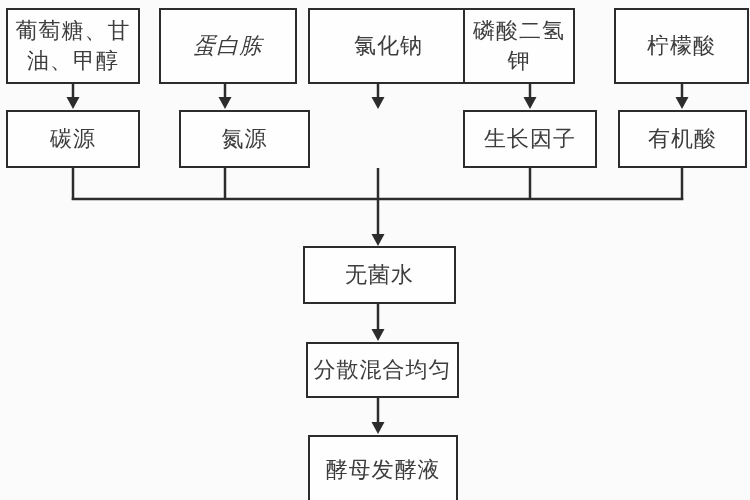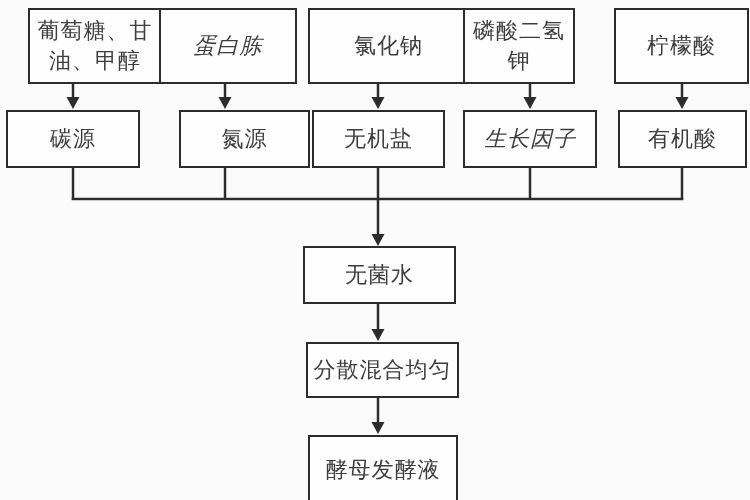--- a/index.html
+++ b/index.html
@@ -32,30 +32,30 @@
     font-size: 22px;
     line-height: 1.35;
     letter-spacing: 1px;
     display: flex;
     align-items: center;
     justify-content: center;
     text-align: center;
     padding: 2px 4px;
   }
   
-  .b1 { left: 6px;   top: 8px; width: 134px; height: 76px; margin-left: 22px; }
+  .b1 { left: 6px;   top: 8px; width: 134px; height: 76px; }
   .b2 { left: 159px; top: 8px; width: 138px; height: 76px; font-style: italic; }
   .b3 { left: 308px; top: 8px; width: 161px; height: 76px; }
   .b4 { left: 463px; top: 8px; width: 112px; height: 76px; }
   .b5 { left: 614px; top: 8px; width: 135px; height: 76px; }
   
   .c1 { left: 6px;   top: 110px; width: 134px; height: 58px; align-items: center; }
   .c2 { left: 159px; top: 110px; width: 131px; height: 58px; margin-left: 20px; }
   .c3 { left: 312px; top: 110px; width: 133px; height: 58px; }
-  .c4 { left: 463px; top: 110px; width: 134px; height: 58px; font-style: italic; }
+  .c4 { left: 463px; top: 110px; width: 134px; height: 58px; }
   .c5 { left: 618px; top: 110px; width: 129px; height: 58px; }
   
   .s1 { left: 303px; top: 246px; width: 153px; height: 58px; }
   .s2 { left: 306px; top: 342px; width: 153px; height: 56px; }
   .s3 { left: 308px; top: 435px; width: 150px; height: 70px; }
 </style>
 </head>
 <body>
 
 <div class="canvas">
@@ -124,23 +124,20 @@
   <div class="node b5">
     <span>柠檬酸</span>
   </div>
 
   <div class="node c1">
     <span>碳源</span>
   </div>
   <div class="node c2">
     <span>氮源</span>
   </div>
-  <div class="node c3">
-    <span>无机盐</span>
-  </div>
   <div class="node c4">
     <span>生长因子</span>
   </div>
   <div class="node c5">
     <span>有机酸</span>
   </div>
 
   <div class="node s1">
     <span>无菌水</span>
   </div>

